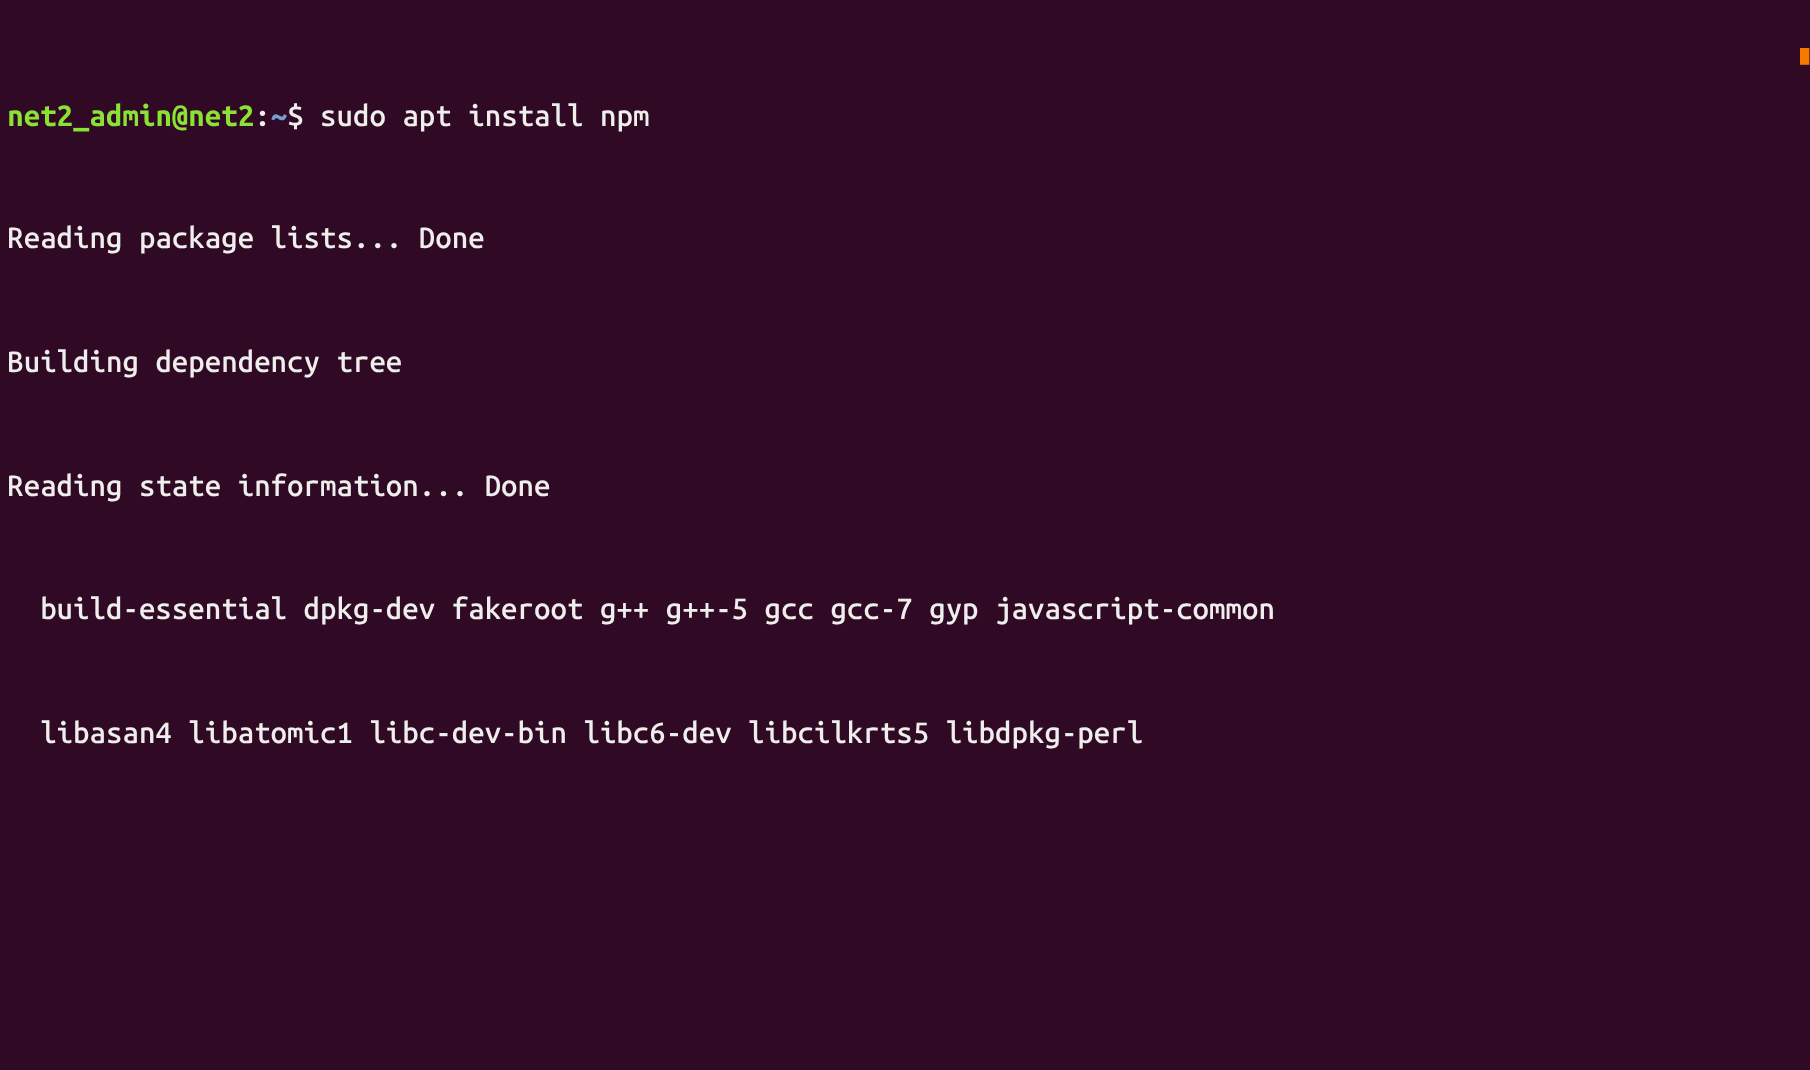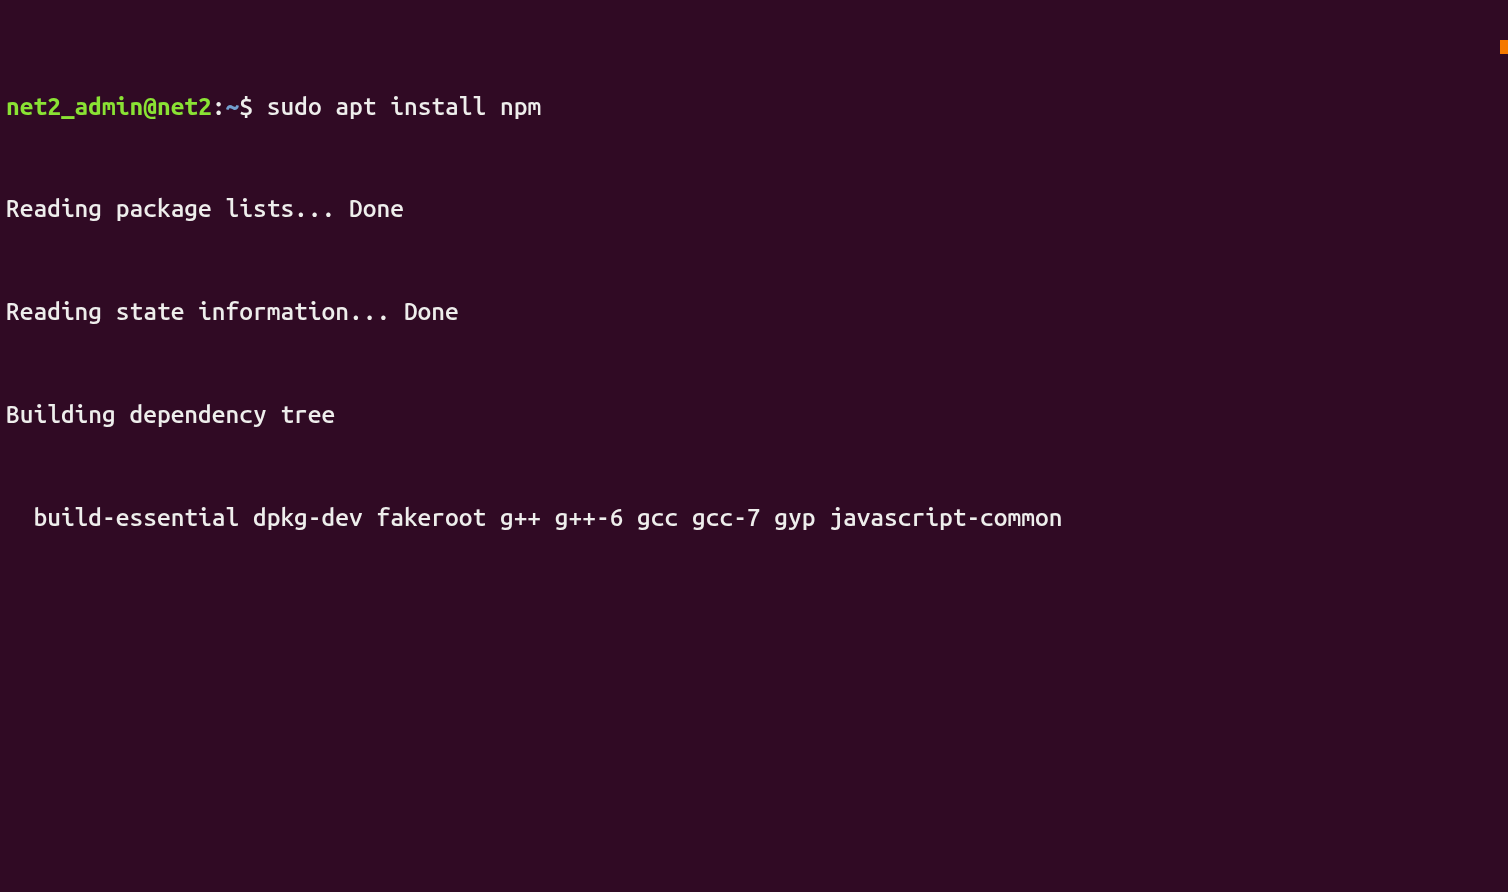--- a/index.html
+++ b/index.html
@@ -11,21 +11,21 @@
     background: #300a24;
     font-family: "Ubuntu Mono", "DejaVu Sans Mono", "Consolas", monospace;
     font-size: 24.5px;
     line-height: 1.4;
     color: #eeeeec;
     -webkit-font-smoothing: antialiased;
     font-weight: 500;
   }
   .terminal {
     position: relative;
-    padding: 20px 6px;
+    padding: 10px 6px;
     white-space: pre-wrap;
     word-break: break-word;
     width: 100%;
     box-sizing: border-box;
     height: 100%;
   }
   .user-host { color: #8ae234; font-weight: bold; }
   .path      { color: #729fcf; font-weight: bold; }
   .prompt    { color: #eeeeec; }
   .cmd       { color: #eeeeec; }
@@ -38,23 +38,24 @@
     height: 14px;
     background: #f57900;
   }
 </style>
 </head>
 <body>
 
 <div class="terminal">
   <div><span class="user-host">net2_admin@net2</span><span class="prompt">:</span><span class="path">~</span><span class="prompt">$ </span><span class="cmd">sudo apt install npm</span></div>
   <div>Reading package lists... Done</div>
+  <div>Building dependency tree</div>
   <div>Reading state information... Done</div>
-  <div>Building dependency tree</div>
-  <div><span class="indent"></span><span>build-essential dpkg-dev fakeroot g++ g++-6 gcc gcc-7 gyp javascript-common</span></div>
+  <div><span class="indent"></span><span>build-essential dpkg-dev fakeroot g++ g++-5 gcc gcc-7 gyp javascript-common</span></div>
+  <div><span class="indent"></span><span>libasan4 libatomic1 libc-dev-bin libc6-dev libcilkrts5 libdpkg-perl</span></div>
   
   
   
   
   
   
   
   
   
   

